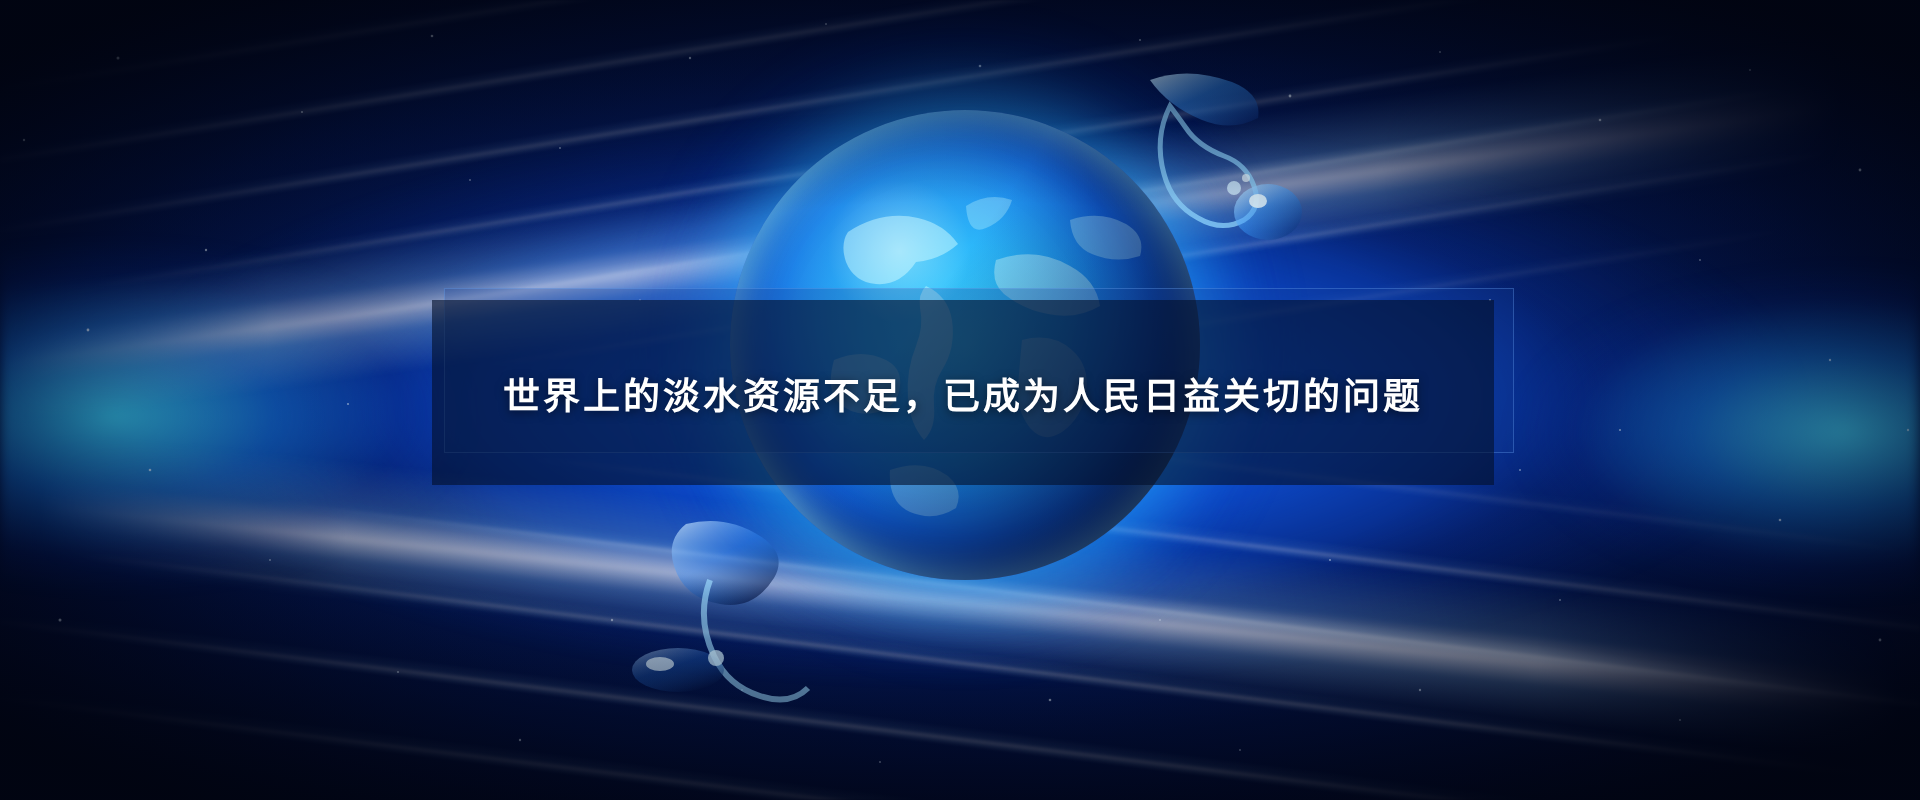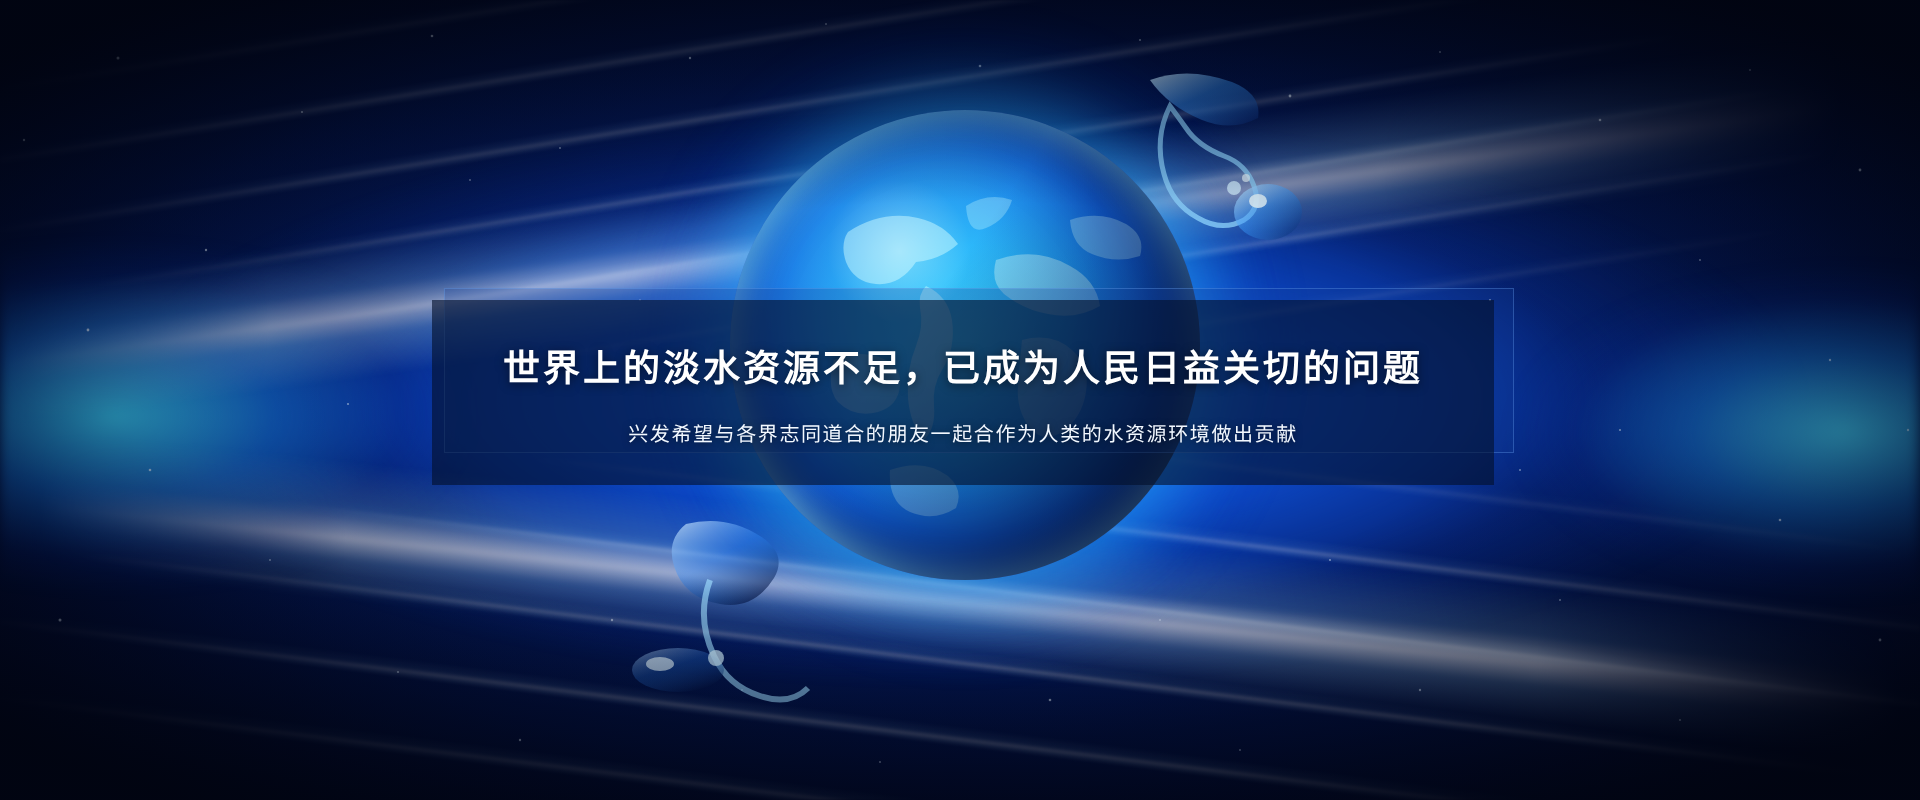--- a/index.html
+++ b/index.html
@@ -323,17 +323,16 @@
     </svg>
   </div>
 
   <div class="layer bg-vignette"></div>
 
   <div class="panel">
     <div class="panel-frame"></div>
     <div class="panel-fill"></div>
     <div class="panel-content">
       <h1 class="headline">世界上的淡水资源不足，已成为人民日益关切的问题</h1>
-      <p class="subheadline">兴发希望与各界志同道合的朋友一起合作为人类的水资源环境做出贡献</p>
     </div>
   </div>
 
 </div>
 
 </body></html>

